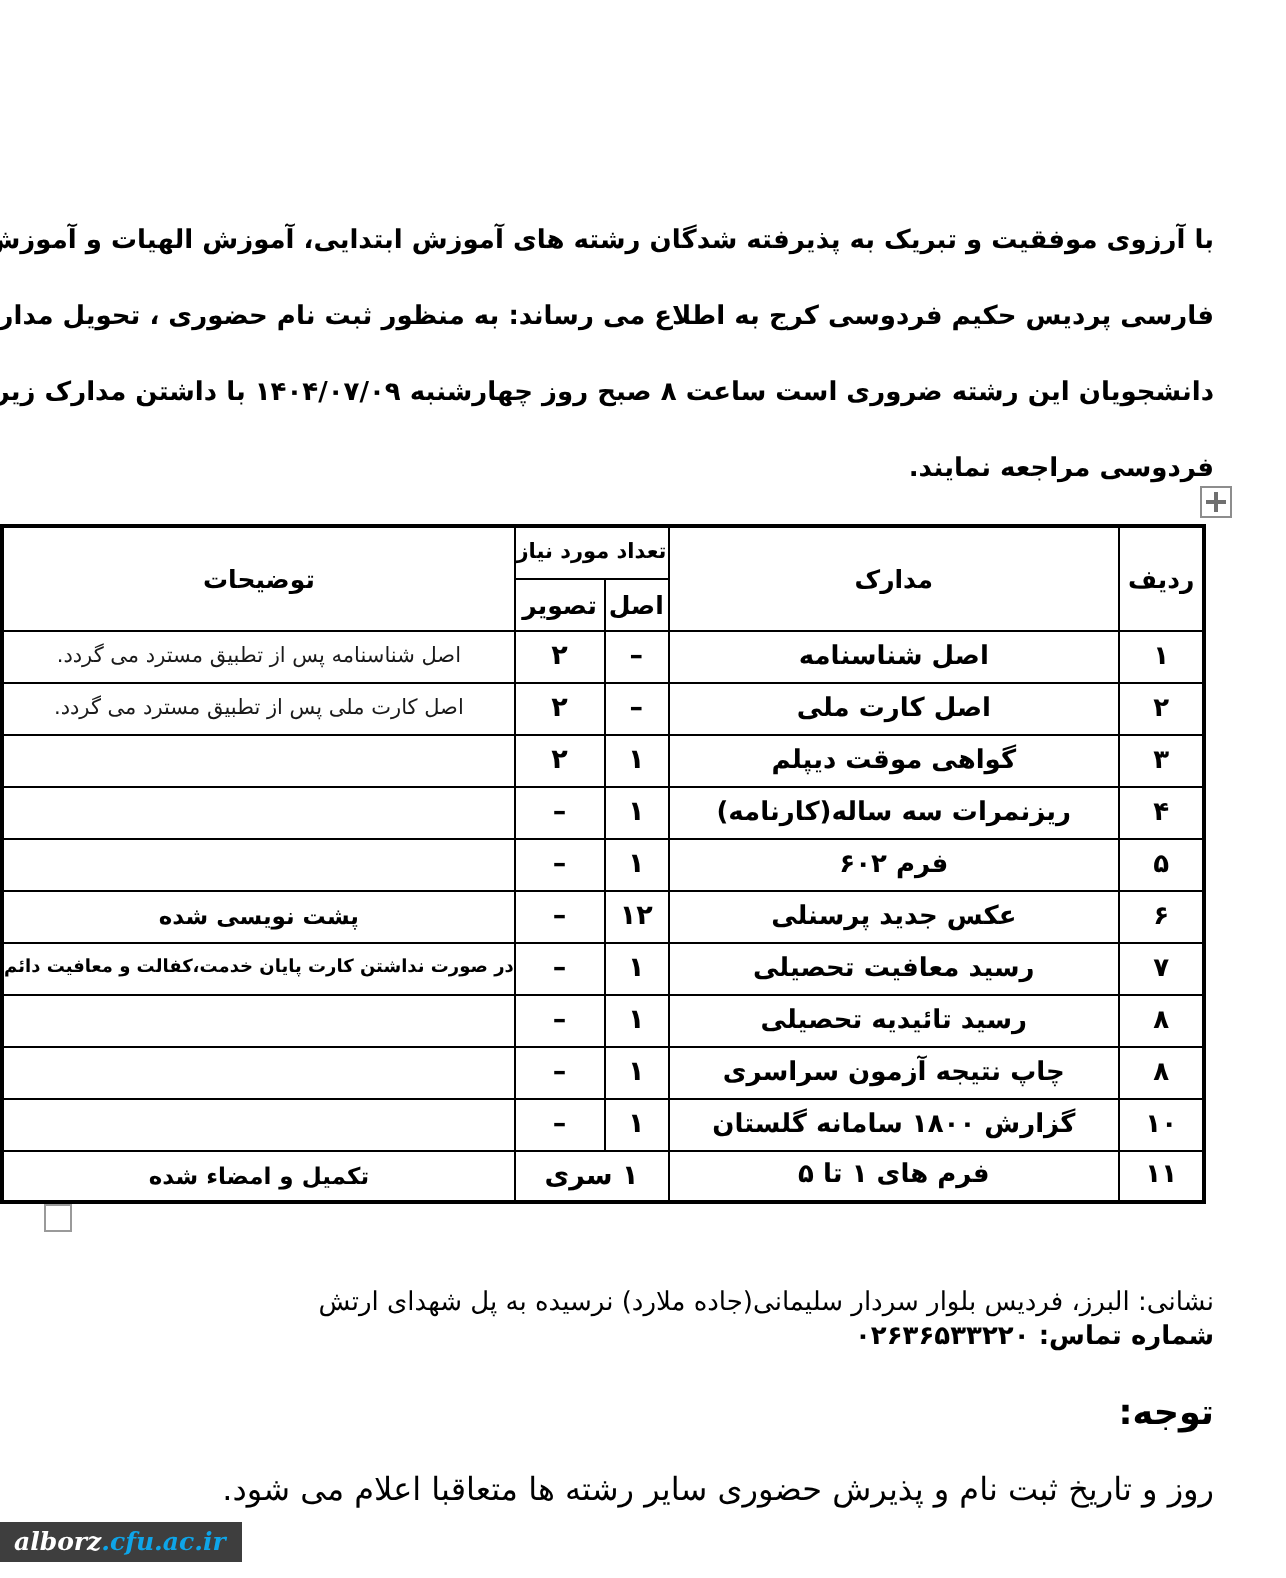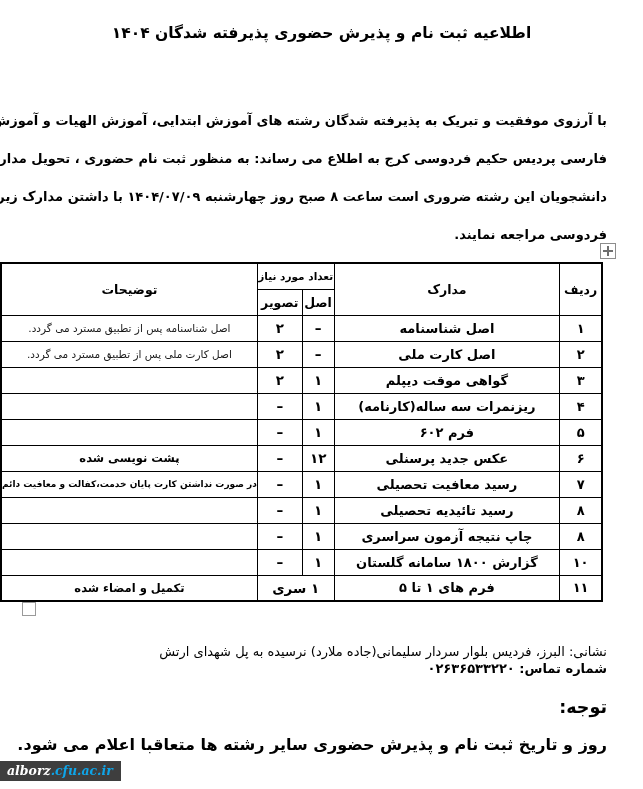--- a/index.html
+++ b/index.html
@@ -29,34 +29,33 @@
   .c-note{text-align:right;padding-right:7px;padding-left:3px;font-size:11.5px;font-weight:bold;white-space:nowrap;}
   .c-note.light{font-weight:normal;font-size:10.5px;color:#1a1a1a;}
   .c-note.small{font-size:9px;letter-spacing:-0.3px;text-align:right;}
   .move-handle{position:absolute;left:600px;top:243px;width:14px;height:14px;border:1px solid #8d8d8d;background:#fff;}
   .move-handle .mh-v{position:absolute;left:6px;top:2px;width:2px;height:10px;background:#6f6f6f;}
   .move-handle .mh-h{position:absolute;top:6px;left:2px;height:2px;width:10px;background:#6f6f6f;}
   .resize-handle{position:absolute;left:22px;top:602px;width:12px;height:12px;border:1px solid #9a9a9a;background:#fff;}
   .addr{position:absolute;top:644px;right:36px;font-size:13px;font-weight:normal;}
   .phone{position:absolute;top:661px;right:36px;font-size:13px;font-weight:bold;}
   .attn-h{position:absolute;top:697px;right:36px;font-size:17.5px;font-weight:bold;margin-left:17px;}
-  .attn-n{position:absolute;top:735px;right:36px;font-size:16px;font-weight:bold;}
+  .attn-n{position:absolute;top:735px;right:36px;font-size:16px;font-weight:normal;}
   .logo{
     position:absolute;left:0;top:761px;background:#3e3e3e;color:#fff;
     font-family:"DejaVu Serif",serif;font-style:italic;font-weight:bold;font-size:12.5px;
     padding:2px 8px 3px 7px;direction:ltr;
   }
   .logo .l2{color:#0ea5e9;}
 </style>
 </head>
 <body>
 
 <div class="page">
 
-  <div class="title t1">اطلاعیه ثبت نام و پذیرش حضوری پذیرفته شدگان ۱۴۰۴</div>
 
   <div class="intro">
     <div class="line">با آرزوی موفقیت و تبریک به پذیرفته شدگان رشته های آموزش ابتدایی، آموزش الهیات و آموزش زبان و ادبیات</div>
     <div class="line">فارسی پردیس حکیم فردوسی کرج به اطلاع می رساند: به منظور ثبت نام حضوری ، تحویل مدارک و تشکیل پرونده</div>
     <div class="line">دانشجویان این رشته ضروری است ساعت ۸ صبح روز چهارشنبه ۱۴۰۴/۰۷/۰۹ با داشتن مدارک زیر به پردیس حکیم</div>
     <div class="line last">فردوسی مراجعه نمایند.</div>
   </div>
 
   <div class="move-handle">
     <span class="mh-v"></span>

